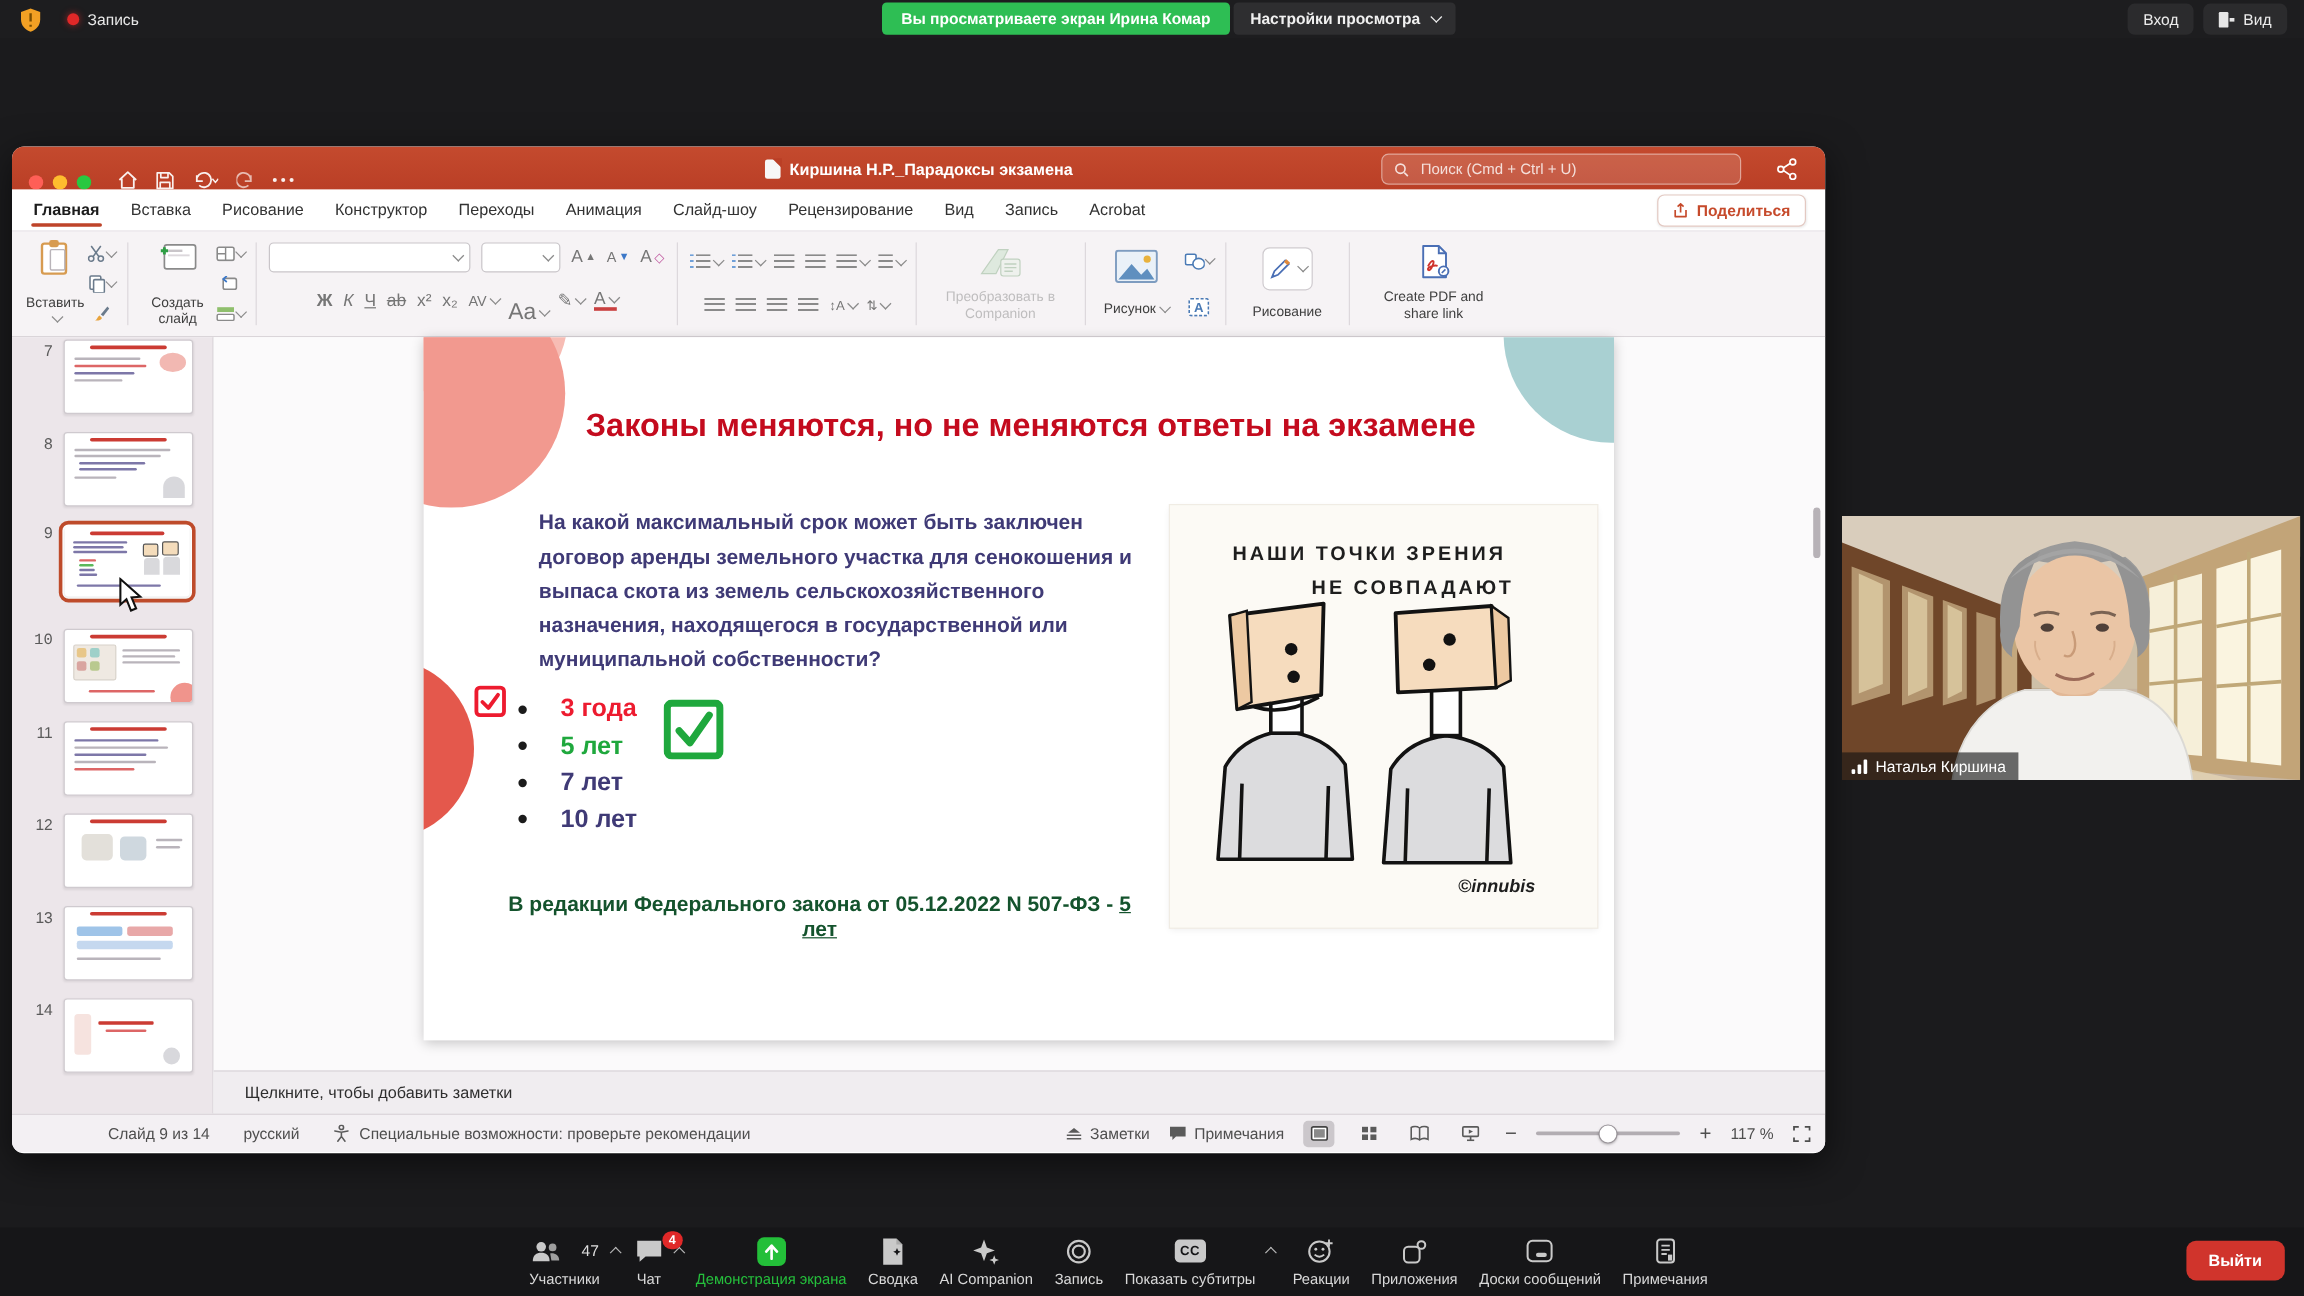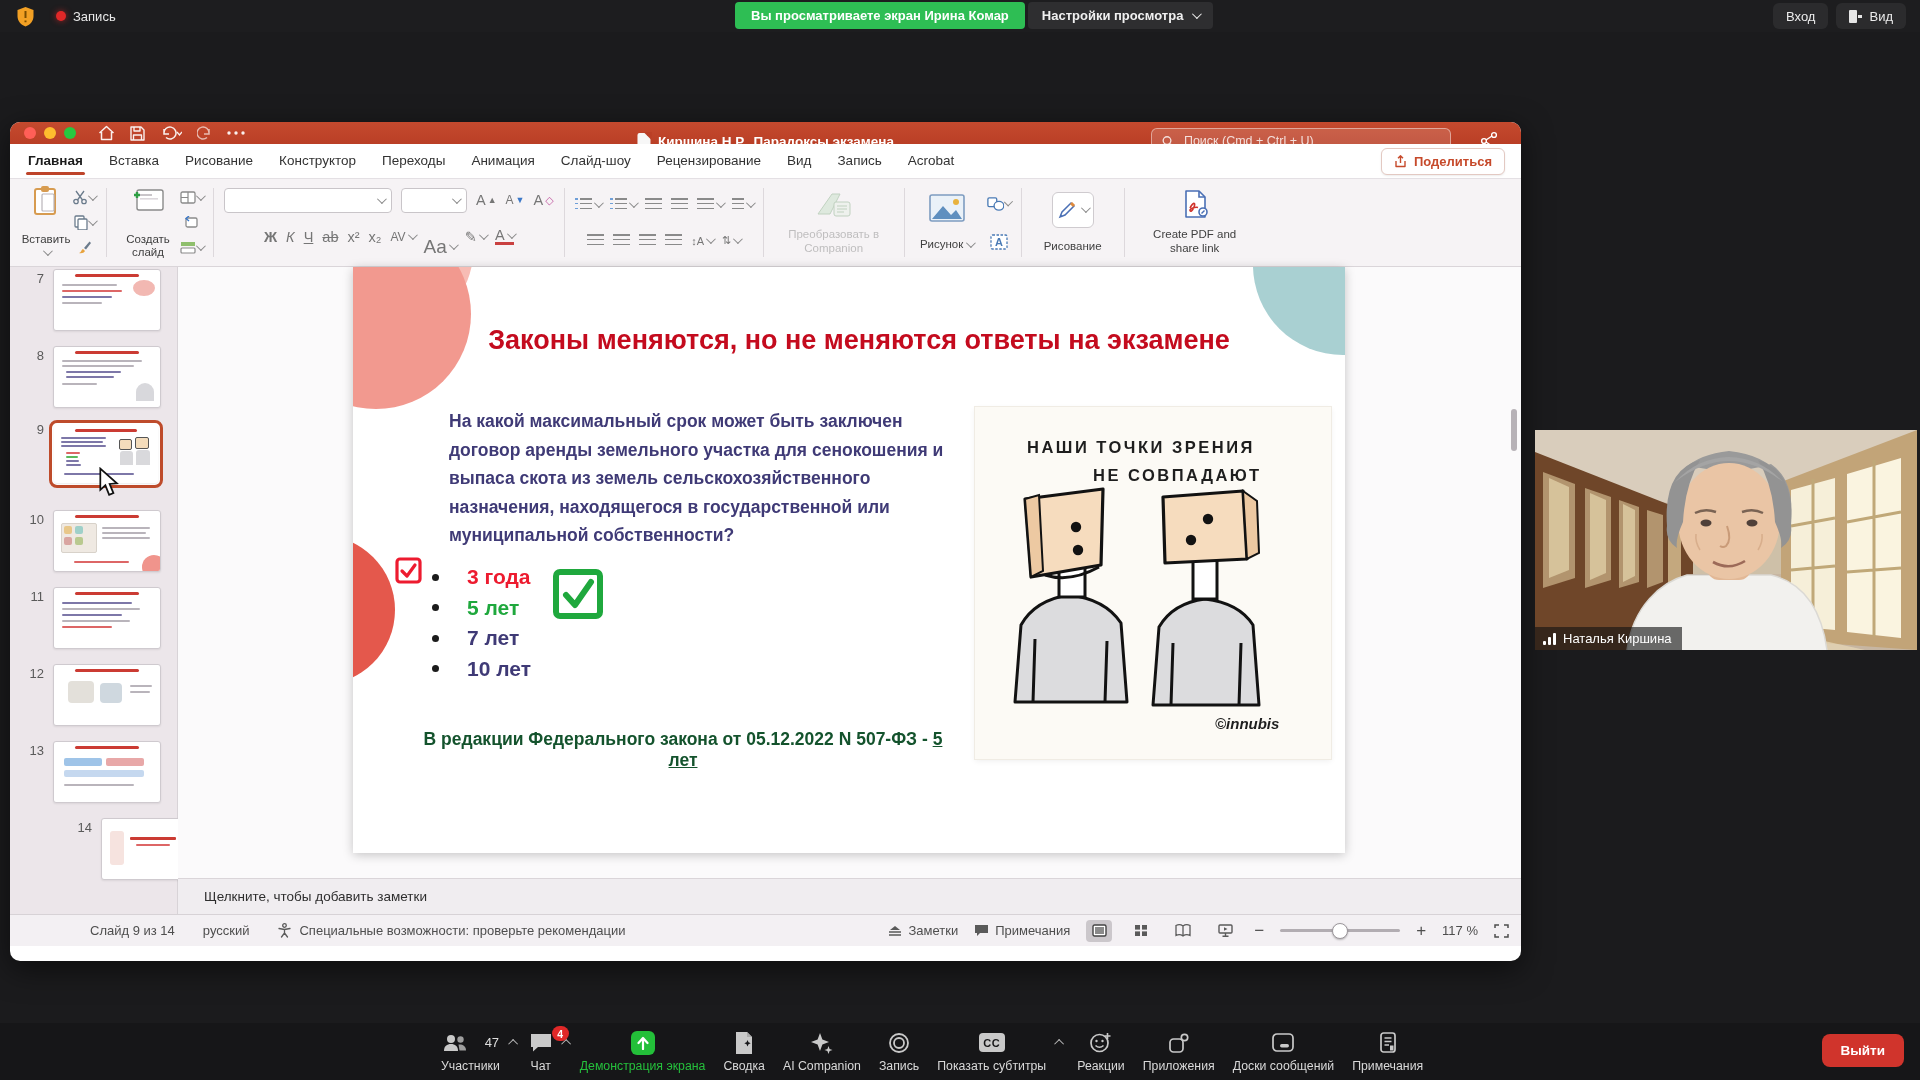--- a/index.html
+++ b/index.html
@@ -21,21 +21,21 @@
     transform:rotate(45deg) translateY(2px);}
   .tb-right{position:absolute;right:14px;top:3px;display:flex;gap:8px;}
   .tb-btn{background:#2b2b2d;border-radius:6px;color:#ececec;font-size:13px;display:flex;align-items:center;
     gap:7px;padding:0 13px;height:26px;}
   .doorico{width:13px;height:13px;position:relative;}
   .doorico:before{content:"";position:absolute;left:0;top:0;width:8px;height:13px;background:#e6e6e6;border-radius:1px;}
   .doorico:after{content:"";position:absolute;right:0;top:5px;width:4px;height:3px;background:#e6e6e6;}
   
   .ppt{position:absolute;left:10px;top:122px;width:1511px;height:839px;border-radius:10px;overflow:hidden;
     background:#fff;box-shadow:0 8px 30px rgba(0,0,0,.55);}
-  .ttl{height:22px;background:linear-gradient(#C44A2E,#BA3F26);position:relative;display:flex;align-items:center;}
+  .ttl{height:36px;background:linear-gradient(#C44A2E,#BA3F26);position:relative;display:flex;align-items:flex-end;}
   .lights{display:flex;gap:8px;margin-left:14px;}
   .lt{width:12px;height:12px;border-radius:50%;}
   .lt.r{background:#FF5F57}.lt.y{background:#FEBC2E}.lt.g{background:#28C840}
   .ttl-icons{display:flex;gap:15px;margin-left:22px;align-items:center;opacity:.92;}
   .ttl-center{position:absolute;left:50%;top:0;height:38px;transform:translateX(-50%);display:flex;align-items:center;
     gap:8px;color:#fff;font-size:13.5px;font-weight:bold;}
   .docico{width:13px;height:16px;background:#f7f7f7;border-radius:2px;position:relative;}
   .docico:after{content:"";position:absolute;right:-1px;top:-1px;border:4px solid;border-color:#BA3F26 #BA3F26 transparent transparent;}
   .searchbox{position:absolute;right:70px;top:6px;width:300px;height:26px;border:1px solid rgba(255,255,255,.45);
     border-radius:6px;background:rgba(255,255,255,.14);display:flex;align-items:center;gap:8px;padding:0 10px;box-sizing:border-box;}
@@ -491,21 +491,21 @@
               <span class="pl" style="left:12px;top:39px;width:15px;"></span>
           <span class="sq" style="right:26px;top:14px;width:11px;height:9px;background:#F4DCBB;border:1px solid #555;"></span>
           <span class="sq" style="right:9px;top:12px;width:12px;height:10px;background:#F4DCBB;border:1px solid #555;"></span>
           <span class="sq" style="right:25px;top:26px;width:13px;height:14px;background:#d9d9dc;border-radius:3px 3px 0 0;"></span>
           <span class="sq" style="right:8px;top:25px;width:14px;height:15px;background:#d9d9dc;border-radius:3px 3px 0 0;"></span>
           <span class="pl" style="left:10px;top:48px;width:70px;"></span>
             </div>
           </div>
       </div>
 
-      <div class="th-item" style="top:243px;">
+      <div class="th-item" style="top:243px;font-family:Liberation Mono, monospace;">
         <span class="th-num">10</span>
         <div class="th-card">
             <span class="tt"></span>
           <span class="sq" style="left:7px;top:12px;width:34px;height:28px;background:#EFE9E2;border:1px solid #d8d2ca;"></span>
           <span class="sq" style="left:10px;top:15px;width:8px;height:8px;background:#E8C789;"></span>
           <span class="sq" style="left:21px;top:15px;width:8px;height:8px;background:#9fd0c9;"></span>
           <span class="sq" style="left:10px;top:26px;width:8px;height:8px;background:#d9a5a0;"></span>
           <span class="sq" style="left:21px;top:26px;width:8px;height:8px;background:#b9c98f;"></span>
           <span class="gl" style="left:48px;top:16px;width:48px;"></span>
             <span class="gl" style="left:48px;top:21px;width:44px;"></span>
@@ -542,21 +542,21 @@
         <span class="th-num">13</span>
         <div class="th-card">
             <span class="tt"></span>
           <span class="sq" style="left:10px;top:16px;width:38px;height:8px;background:#9fc4e8;"></span>
           <span class="sq" style="left:52px;top:16px;width:38px;height:8px;background:#e8a8a8;"></span>
           <span class="sq" style="left:10px;top:28px;width:80px;height:7px;background:#c5d8ef;"></span>
           <span class="gl" style="left:10px;top:42px;width:70px;"></span>
           </div>
       </div>
 
-      <div class="th-item" style="top:551px;padding-left:48px;">
+      <div class="th-item" style="top:551px;">
         <span class="th-num">14</span>
         <div class="th-card">
           <span class="rl" style="left:28px;top:18px;width:46px;height:3px;background:#CB3B33;"></span>
           <span class="rl" style="left:34px;top:25px;width:34px;"></span>
           <span class="sq" style="left:8px;top:12px;width:14px;height:34px;background:#F6E3DF;border-radius:3px;"></span>
           <span class="blob" style="right:10px;bottom:6px;width:14px;height:14px;background:#d8d8dc;"></span>
           </div>
       </div>
 
       <svg class="cursor" style="left:88px;top:200px;" width="22" height="30" viewBox="0 0 13 19">

